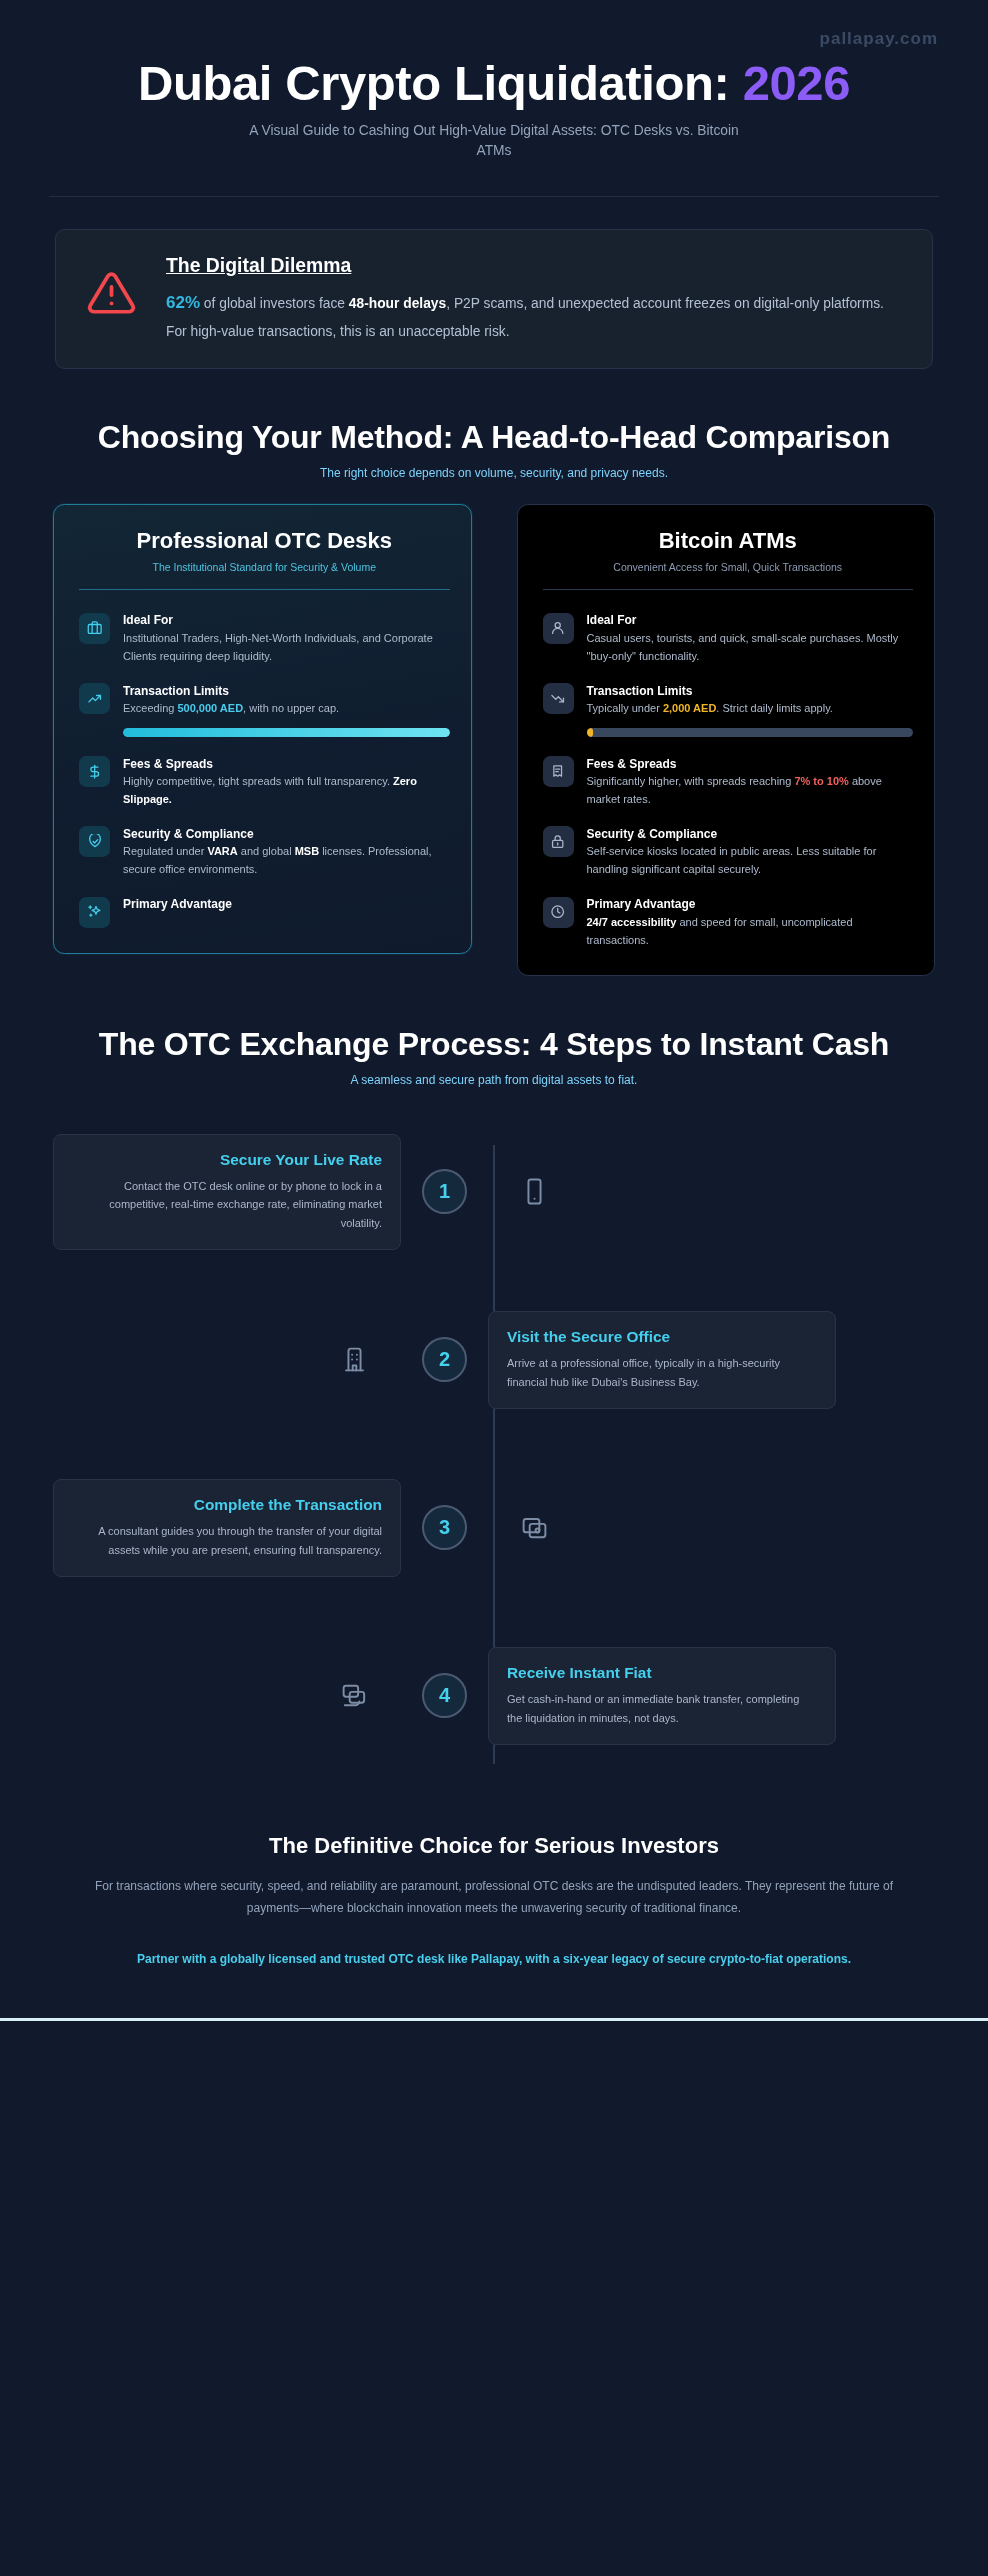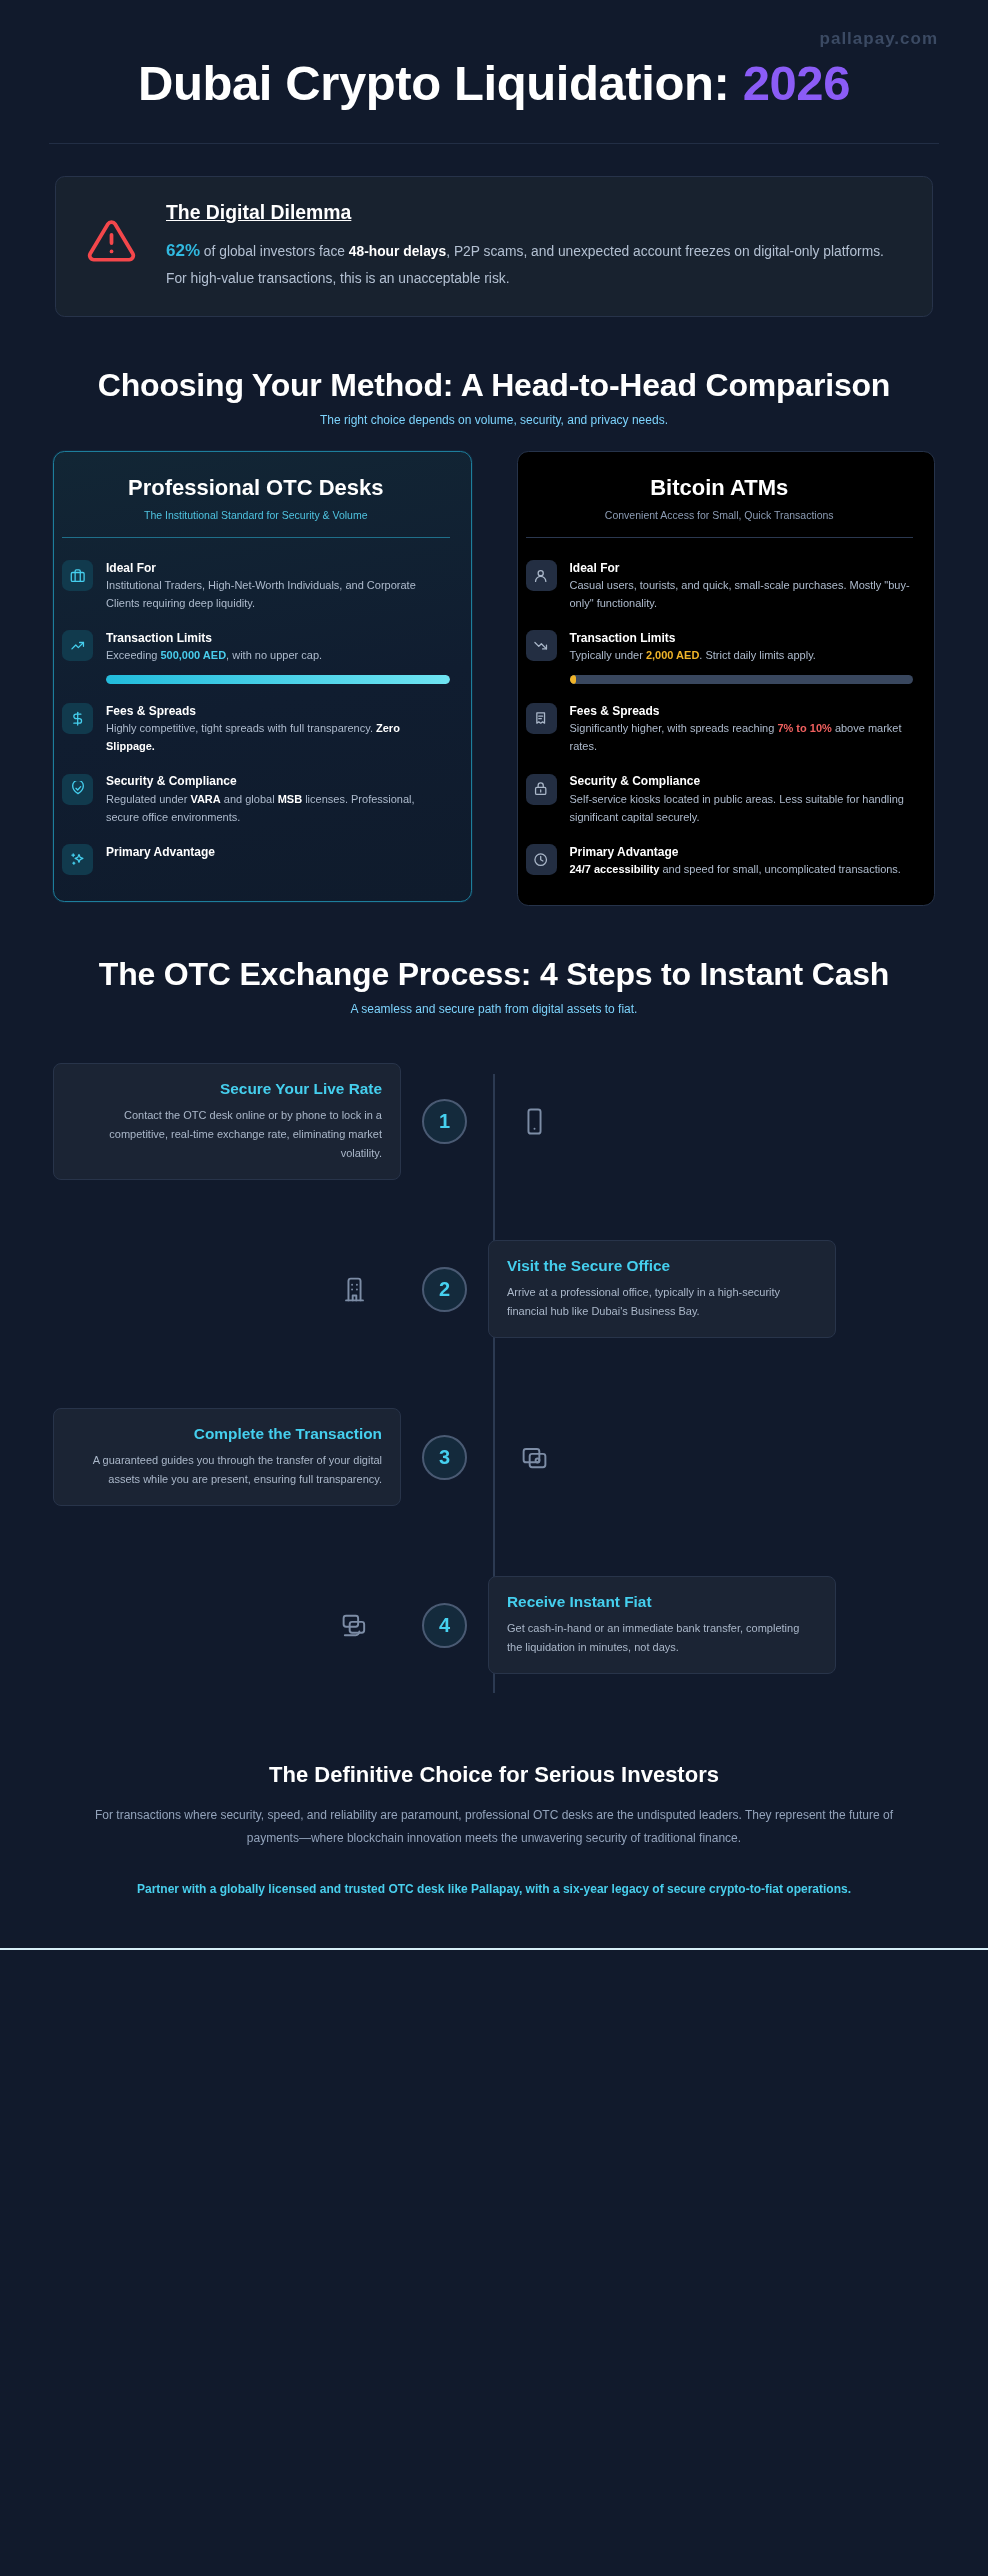--- a/index.html
+++ b/index.html
@@ -100,21 +100,21 @@
   
   .compare {
     display: flex;
     gap: 45px;
     padding: 24px 53px 0 53px;
     align-items: flex-start;
   }
   .col {
     flex: 1 1 0;
     border-radius: 11.3px;
-    padding: 23px 21px 24px 8px;
+    padding: 23px 21px 24px 25px;
   }
   .col.otc {
     background: linear-gradient(170deg, #122635 0%, #101d30 55%, #0f1b2c 100%);
     border: 0.8px solid #1d7e9c;
     box-shadow: 0 0 0 0.8px rgba(45,160,200,0.12);
   }
   .col.atm {
     background: #000000;
     border: 0.8px solid #26334a;
   }
@@ -248,20 +248,21 @@
   .footer-rule { height: 2.4px; background: #d7eef6; margin-top: 16px; }
 </style>
 </head>
 <body>
 
 <div class="page">
 
   <div class="hero">
     <div class="watermark">pallapay.com</div>
     <div class="hero-title"><span>Dubai Crypto Liquidation: </span><span class="accent">2026</span></div>
+    <div class="hero-sub">A Visual Guide to Cashing Out High-Value Digital Assets: OTC Desks vs. Bitcoin ATMs</div>
   </div>
   <div class="hero-rule"></div>
 
   <div class="dilemma-wrap">
     <div class="dilemma">
       <div class="warn-icon">
         <svg width="55" height="50" viewBox="0 0 24 24" fill="none" stroke="#f4474b" stroke-width="1.8" stroke-linecap="round" stroke-linejoin="round">
           <path d="M10.29 3.86 1.82 18a2 2 0 0 0 1.71 3h16.94a2 2 0 0 0 1.71-3L13.71 3.86a2 2 0 0 0-3.42 0z"></path>
           <line x1="12" y1="9" x2="12" y2="13"></line>
             <line x1="12" y1="17" x2="12.01" y2="17"></line>
@@ -477,21 +478,21 @@
           <h3>Visit the Secure Office</h3>
           <p>Arrive at a professional office, typically in a high-security financial hub like Dubai's Business Bay.</p>
         </div>
       </div>
     </div>
 
     <div class="step">
       <div class="side left">
         <div class="step-card">
           <h3>Complete the Transaction</h3>
-          <p>A guaranteed guides you through the transfer of your digital assets while you are present, ensuring full transparency.</p>
+          <p>A consultant guides you through the transfer of your digital assets while you are present, ensuring full transparency.</p>
         </div>
       </div>
       <div class="node-col">
         <div class="node">3</div>
       </div>
       <div class="step-ico at-right">
         <svg width="29" height="29" viewBox="0 0 24 24" fill="none" stroke="currentColor" stroke-width="1.6" stroke-linecap="round" stroke-linejoin="round">
             <rect x="3" y="5" width="13" height="11" rx="2"></rect>
             <rect x="8" y="9" width="13" height="11" rx="2"></rect>
             <circle cx="14.5" cy="14.5" r="1.6"></circle>

